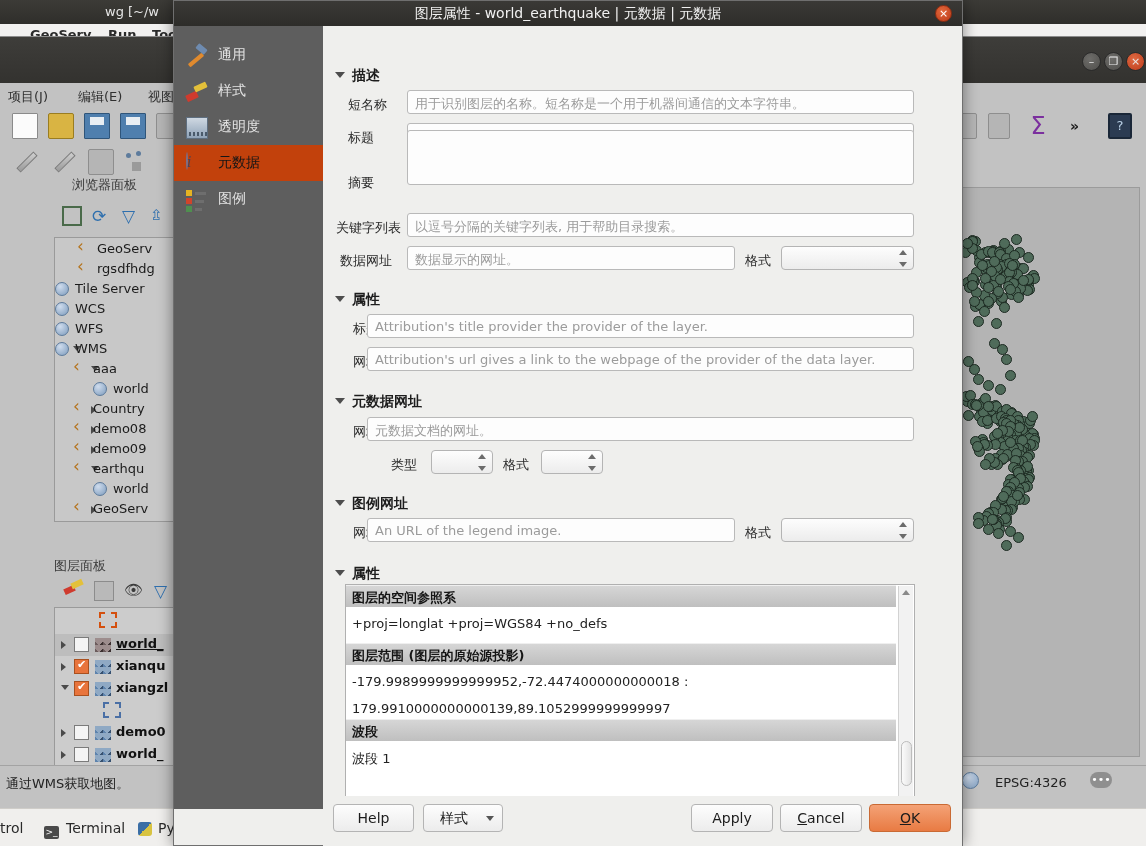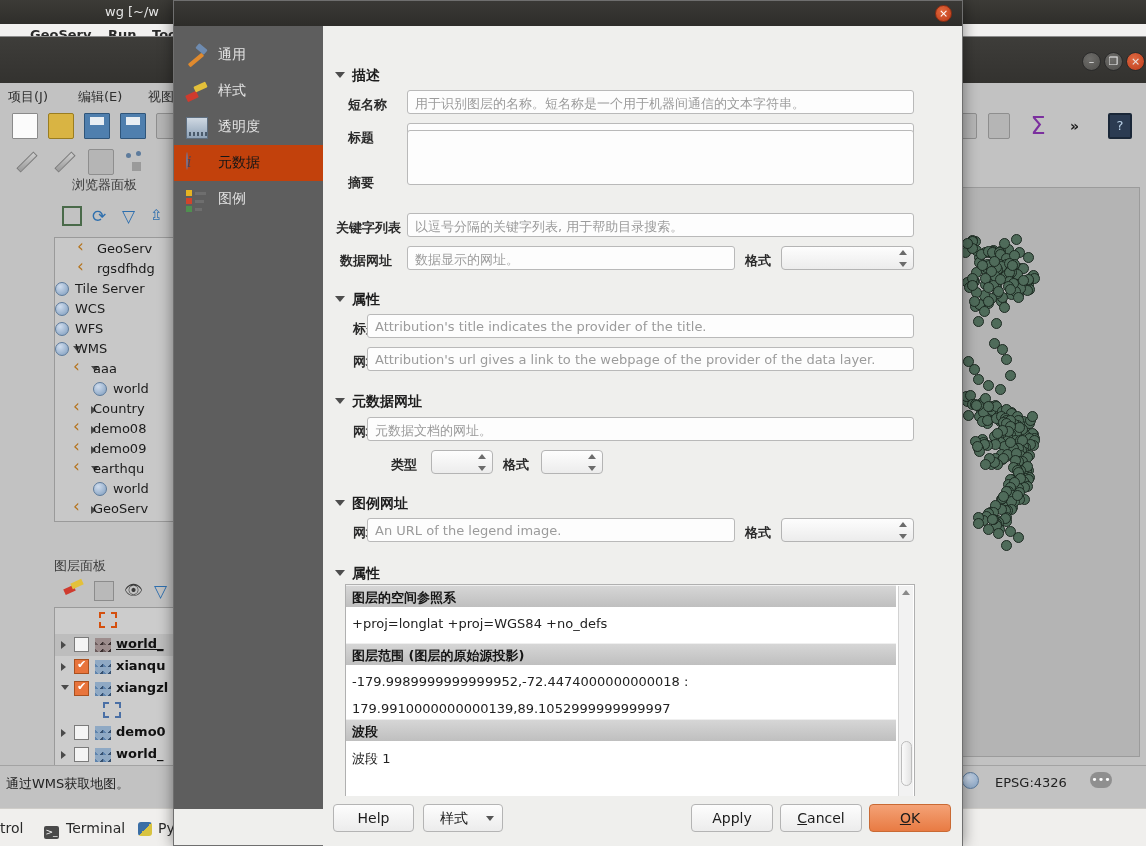--- a/index.html
+++ b/index.html
@@ -208,21 +208,21 @@
     position:absolute; left:149px; top:795px; width:639px; height:50px;
     background:#efefed;
   }
 
   .grp{ position:absolute; left:12px; font-size:14px; font-weight:bold; color:#1d1d1d; }
   .grp .tri{
     display:inline-block; width:0;height:0; margin-right:7px;
     border-top:6px solid #4d4d4d; border-left:5px solid transparent; border-right:5px solid transparent;
     vertical-align:2px;
   }
-  .fld-label{ position:absolute; font-size:13px; color:#2b2b2b;font-weight:bold; }
+  .fld-label{ position:absolute; font-size:13px; color:#2b2b2b; }
   .inp{
     position:absolute; height:24px; background:#fdfdfd;
     border:1px solid #b9b9b9; border-radius:3px;
   }
   .inp .ph{
     position:absolute; left:7px; top:4px; color:#9b9b9b; font-size:13px; white-space:nowrap;
     overflow:hidden;
   }
   textarea.ta{
     position:absolute; background:#fdfdfd; border:1px solid #b9b9b9; border-radius:3px;
@@ -819,20 +819,21 @@
   <span class="tbitem" style="left:0px">trol</span>
   <span class="tbitem" style="left:44px;width:16px"><span class="termicon">&gt;_</span></span>
   <span class="tbitem" style="left:66px">Terminal</span>
   <span class="tbitem" style="left:138px;width:16px"><span class="pyicon"></span></span>
   <span class="tbitem" style="left:158px">Py</span>
 </div>
 
 <div id="dialog">
 
   <div id="dlg-titlebar">
+    <div id="dlg-title">图层属性 - world_earthquake | 元数据 | 元数据</div>
     <div id="dlg-close">
         <i>×</i>
       </div>
   </div>
 
   <div id="dlg-sidebar">
     <div class="side-item" style="top:11px">
       <span class="side-ico ic-hammer"></span>
       <span class="side-label">通用</span>
     </div>
@@ -889,21 +890,21 @@
     <div class="fld-label" style="left:422px;top:226px">格式</div>
     <div class="combo" style="left:458px;top:220px;width:133px">
       <span class="arrows"></span>
     </div>
 
     <div class="grp" style="top:265px">
       <span class="tri"></span><span>属性</span>
     </div>
     <div class="fld-label" style="left:30px;top:294px">标题</div>
     <div class="inp" style="left:44px;top:288px;width:547px">
-      <span class="ph">Attribution's title indicates the provider of the title.</span>
+      <span class="ph">Attribution's title provider the provider of the layer.</span>
     </div>
     <div class="fld-label" style="left:30px;top:327px">网址</div>
     <div class="inp" style="left:44px;top:321px;width:547px">
       <span class="ph">Attribution's url gives a link to the webpage of the provider of the data layer.</span>
     </div>
 
     <div class="grp" style="top:367px">
       <span class="tri"></span><span>元数据网址</span>
     </div>
     <div class="fld-label" style="left:30px;top:397px">网址</div>

